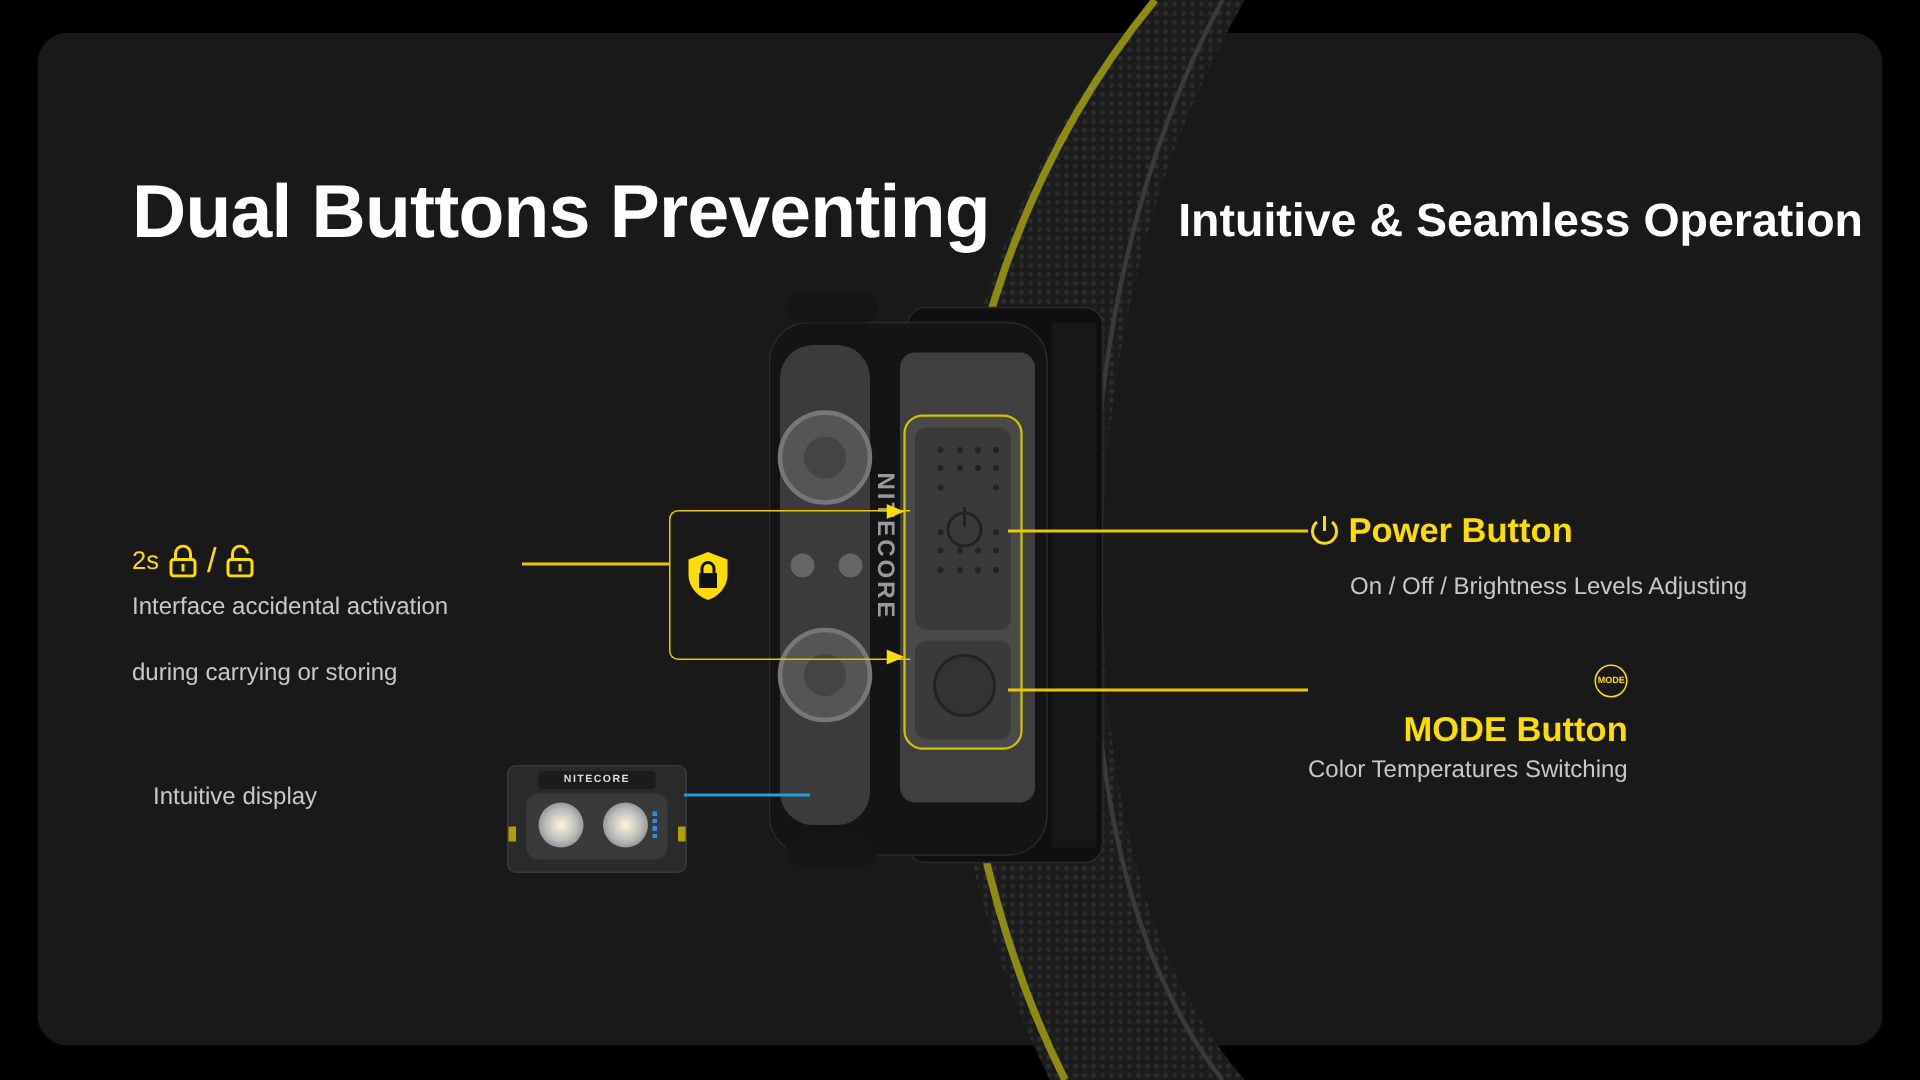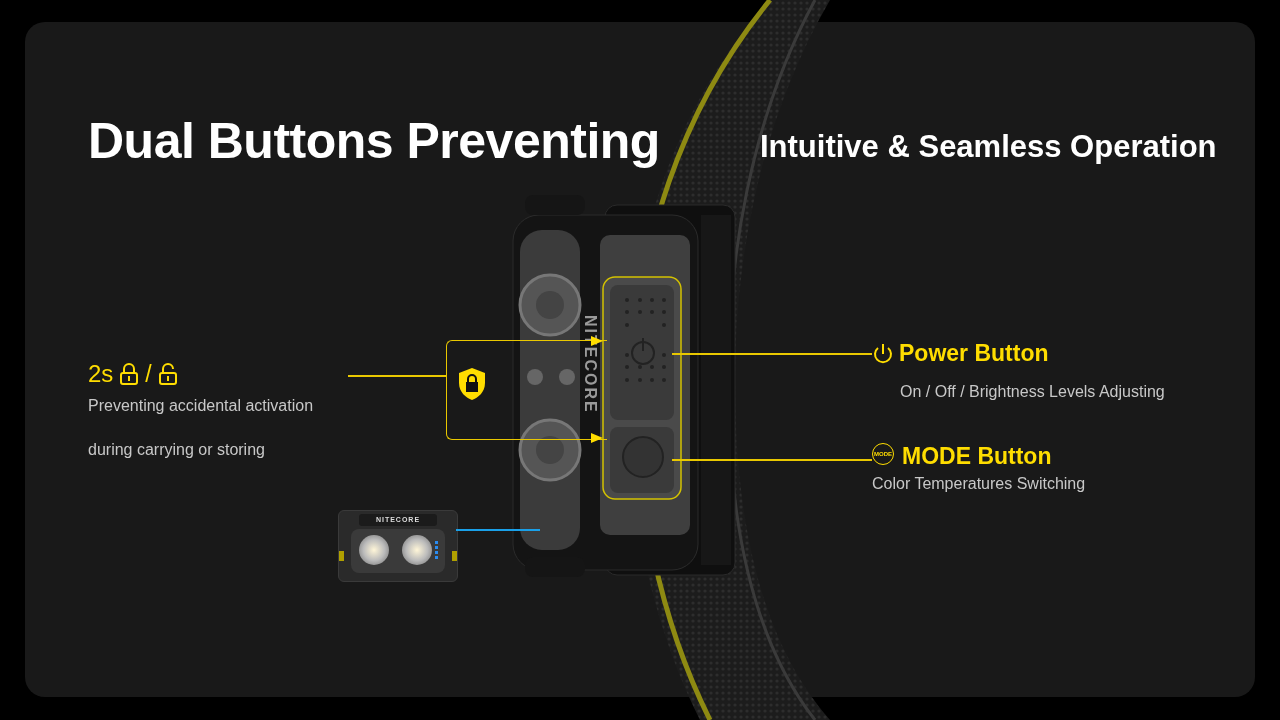--- a/index.html
+++ b/index.html
@@ -1,20 +1,20 @@
 <!DOCTYPE html>
 <html><head>
 <meta charset="utf-8">
 <style>
   html, body { margin:0; padding:0; }
   body { width:1280px; height:720px; background:#000; position:relative; overflow:hidden; font-family:"Liberation Sans", sans-serif; }
   .card { position:absolute; left:25px; top:22px; width:1230px; height:675px; background:#191919; border-radius:20px; }
   .abs { position:absolute; }
   .title { left:88px; top:112px; font-size:50px; font-weight:bold; color:#fff; letter-spacing:-0.5px; white-space:nowrap; }
-  .subtitle { left:760px; top:126px; width:482px; text-align:left; font-size:31px; font-weight:bold; color:#fff; line-height:42px; }
+  .subtitle { left:760px; top:126px; width:482px; text-align:right; font-size:31px; font-weight:bold; color:#fff; line-height:42px; }
   .label-y { font-size:23px; font-weight:bold; color:#ffdd00; white-space:nowrap; }
   .label-b { font-size:23px; font-weight:bold; color:#1aa0e8; white-space:nowrap; }
   .desc { font-size:16px; color:#c8c8c8; line-height:20px; white-space:nowrap;margin-top:24px; }
   .line-y { background:#e9c800; height:1.5px; }
   .line-b { background:#1aa0e8; height:1.5px; }
   .mode-badge { width:22px; height:22px; border:1.5px solid #ffdd00; border-radius:50%; box-sizing:border-box; color:#ffdd00; font-size:6px; font-weight:bold; display:flex; align-items:center; justify-content:center; }
   .dots { color:#1aa0e8; font-size:14px; letter-spacing:-1px; margin-left:6px; vertical-align:middle; }
 </style>
 </head>
 <body>
@@ -78,34 +78,34 @@
   <rect x="20" y="362" width="60" height="20" rx="8" fill="#151515"></rect>
 </svg>
 
 <div class="abs title">Dual Buttons Preventing</div>
 <div class="abs subtitle">
   <div>Intuitive &amp; Seamless Operation</div>
 </div>
 
 <div class="abs" style="left:88px;top:360px;">
   <div style="display:flex;align-items:center;gap:6px;">
-    <span class="label-y" style="font-weight:normal;font-size:24px;">2s</span>
+    <span class="label-y" style="font-weight:normal;font-size:17px;">2s</span>
     <svg width="20" height="22" viewBox="0 0 20 22">
       <path d="M5 10 V6 a5 5 0 0 1 10 0 V10" fill="none" stroke="#ffdd00" stroke-width="2"></path>
       <rect x="2" y="10" width="16" height="11" rx="2" fill="none" stroke="#ffdd00" stroke-width="2"></rect>
       <rect x="9" y="13" width="2" height="5" fill="#ffdd00"></rect>
     </svg>
     <span class="label-y" style="font-weight:normal;">/</span>
     <svg width="20" height="22" viewBox="0 0 20 22">
       <path d="M5 10 V6 a5 5 0 0 1 10 0" fill="none" stroke="#ffdd00" stroke-width="2"></path>
       <rect x="2" y="10" width="16" height="11" rx="2" fill="none" stroke="#ffdd00" stroke-width="2"></rect>
       <rect x="9" y="13" width="2" height="5" fill="#ffdd00"></rect>
     </svg>
   </div>
-  <div class="desc" style="margin-top:8px;">Preventing accidental activation</div>
+  <div class="desc" style="margin-top:8px;">Interface accidental activation</div>
   <div class="desc">during carrying or storing</div>
 </div>
 <div class="abs line-y" style="left:348px;top:375px;width:98px;"></div>
 <div class="abs" style="left:446px;top:340px;width:160px;height:98px;border:1.5px solid #e9c800;border-right:none;border-radius:6px 0 0 6px;"></div>
 <svg class="abs" style="left:591px;top:335px" width="14" height="12">
     <path d="M0 1 L12 6 L0 11 Z" fill="#ffdd00"></path>
   </svg>
 <svg class="abs" style="left:591px;top:432px" width="14" height="12">
     <path d="M0 1 L12 6 L0 11 Z" fill="#ffdd00"></path>
   </svg>
@@ -122,28 +122,29 @@
       <path d="M6 6 A8 8 0 1 0 16 6" fill="none" stroke="#ffdd00" stroke-width="2"></path>
       <line x1="11" y1="2" x2="11" y2="12" stroke="#ffdd00" stroke-width="2"></line>
     </svg>
     <span class="label-y">Power Button</span>
   </div>
   <div class="desc" style="margin-left:28px;margin-top:15px;">On / Off / Brightness Levels Adjusting</div>
 </div>
 
 <div class="abs line-y" style="left:672px;top:459px;width:200px;"></div>
 <div class="abs" style="left:872px;top:443px;">
-  <div style="display:flex;align-items:flex-start;gap:8px;">
+  <div style="display:flex;align-items:flex-end;gap:8px;flex-direction:column;">
     <div class="mode-badge">MODE</div>
     <span class="label-y">MODE Button</span>
   </div>
   <div class="desc" style="margin-top:4px;">Color Temperatures Switching</div>
 </div>
 
 <div class="abs" style="left:102px;top:516px;">
+  <div class="desc" style="margin-top:6px;">Intuitive display</div>
 </div>
 <div class="abs" style="left:338px;top:510px;width:118px;height:70px;background:#2a2a2a;border-radius:6px;border:1px solid #3a3a3a;">
   <div style="position:absolute;left:20px;top:3px;width:78px;height:12px;background:#1b1b1b;border-radius:3px;color:#ddd;font-size:7px;font-weight:bold;text-align:center;line-height:12px;letter-spacing:1px;">NITECORE</div>
   <div style="position:absolute;left:12px;top:18px;width:94px;height:44px;background:#3a3a3a;border-radius:8px;"></div>
   <div style="position:absolute;left:20px;top:24px;width:30px;height:30px;border-radius:50%;background:radial-gradient(#fff6d8,#bbb 50%,#666);"></div>
   <div style="position:absolute;left:63px;top:24px;width:30px;height:30px;border-radius:50%;background:radial-gradient(#fff6d8,#bbb 50%,#666);"></div>
   <div style="position:absolute;left:96px;top:30px;width:3px;height:18px;background:repeating-linear-gradient(#2a8cf0 0 3px,transparent 3px 5px);"></div>
   <div style="position:absolute;left:0;top:40px;width:5px;height:10px;background:#b0a000;"></div>
   <div style="position:absolute;right:0;top:40px;width:5px;height:10px;background:#b0a000;"></div>
 </div>

